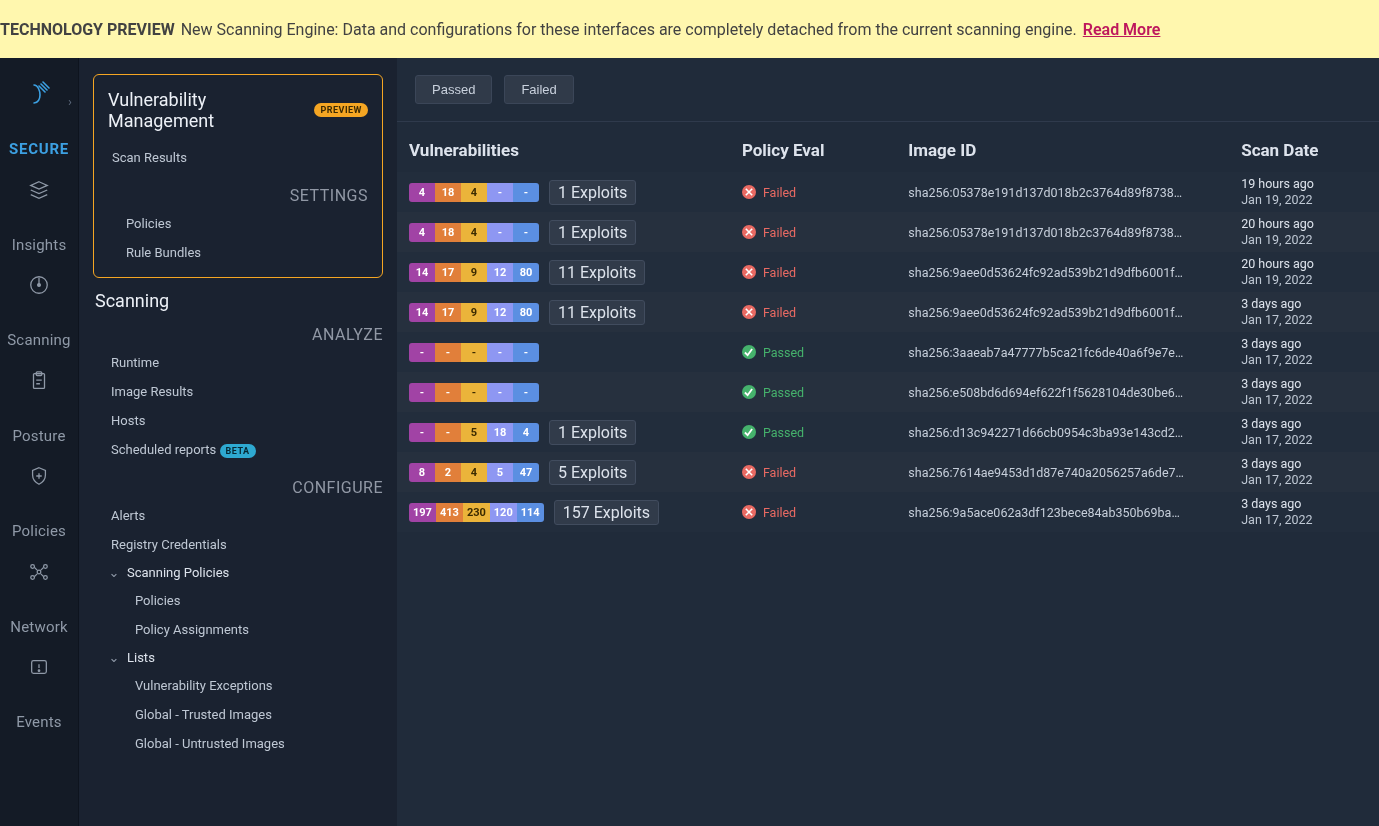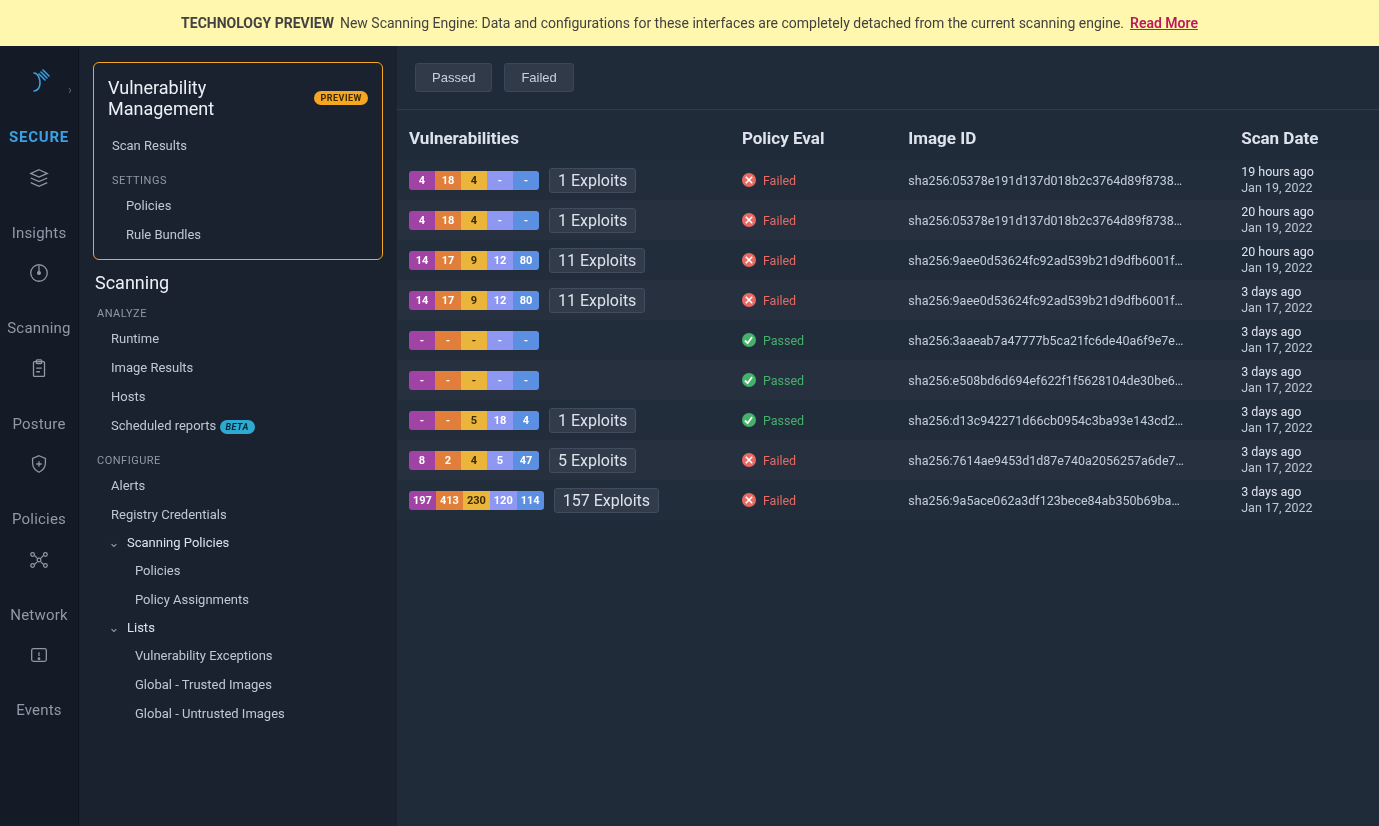--- a/index.html
+++ b/index.html
@@ -23,39 +23,39 @@
     --orange:#E17F3A;
     --yellow:#EBB43A;
     --blue1:#8E97F2;
     --blue2:#5B8FE2;
     --purple:#A143A5;
     --critical:#A143A5;
   }
   html,body{margin:0;padding:0;background:var(--bg);color:var(--text);font-family:-apple-system,BlinkMacSystemFont,"Segoe UI",Roboto,Helvetica,Arial,sans-serif;font-size:13px;height:100%;}
   *{box-sizing:border-box;}
   .app{display:flex;flex-direction:column;width:1379px;height:826px;}
-  .banner{background:var(--banner);color:var(--banner-text);height:46px;display:flex;align-items:center;justify-content:center;font-size:14px;}
+  .banner{background:var(--banner);color:var(--banner-text);height:58px;display:flex;align-items:center;justify-content:flex-start;font-size:16px;}
   .banner b{font-weight:700;margin-right:6px;}
   .banner a{color:#be185d;text-decoration:underline;margin-left:6px;font-weight:600;}
   .body{flex:1;display:flex;min-height:0;}
   .rail{width:79px;background:var(--nav);border-right:1px solid #0E141E;display:flex;flex-direction:column;align-items:center;padding-top:14px;}
   .rail-item{display:flex;flex-direction:column;align-items:center;gap:4px;padding:10px 0;width:100%;cursor:pointer;color:var(--muted);position:relative;}
   .rail-item.active{color:var(--accent);}
   .rail-item .ricon{width:24px;height:24px;display:flex;align-items:center;justify-content:center;color:inherit;}
   .rail-item .rlabel{font-size:15px;letter-spacing:.2px;text-align:center;line-height:1.1;text-transform:none;margin-top:31px;}
   .rail-item.active .rlabel{font-weight:700;letter-spacing:.8px;text-transform:uppercase;}
   .rail-item .chev{position:absolute;right:6px;top:22px;color:#5D6A7C;}
   .sidebar{width:318px;background:var(--panel);padding:16px 14px 24px 14px;overflow-y:auto;}
   .vm-card{border:1px solid var(--chip-preview);border-radius:6px;padding:14px 14px 10px 14px;margin-bottom:6px;}
   .vm-title{display:flex;align-items:center;gap:8px;font-size:18px;color:#EDF1F7;margin-bottom:12px;}
   .chip{font-size:9px;font-weight:700;padding:2px 6px;border-radius:8px;letter-spacing:.5px;}
   .chip.preview{background:var(--chip-preview);color:#3C2A02;}
-  .chip.beta{background:var(--chip-beta);color:#062833;font-style:italic;}
+  .chip.beta{background:var(--chip-beta);color:#062833;}
   .side-link{display:block;padding:7px 4px;color:#BFC8D4;font-size:13px;cursor:pointer;border-radius:3px;}
-  .side-heading{font-size:11px;letter-spacing:.5px;color:#9198A5;margin:14px 0 4px 4px;}
+  .side-heading{font-size:16px;letter-spacing:.5px;color:#9198A5;margin:14px 0 4px 4px;text-align:right;}
   .side-section-title{font-size:18px;color:#EDF1F7;margin:12px 0 10px 2px;}
   .side-sub{padding-left:14px;}
   .exp{display:flex;align-items:center;gap:6px;color:#DDE3EC;cursor:pointer;padding:6px 0;}
   .exp .chevd{width:14px;text-align:center;color:var(--muted);}
   .lvl2{padding-left:28px;}
   .main{flex:1;background:var(--bg);display:flex;flex-direction:column;min-width:0;}
   .toolbar{height:64px;border-bottom:1px solid var(--border);display:flex;align-items:center;padding:0 18px;gap:12px;}
   .filters{display:flex;gap:12px;}
   .fbtn{background:#303A49;border:1px solid #3B4658;color:#C9D1DD;padding:6px 16px;border-radius:3px;cursor:pointer;font-size:13px;}
   .table-wrap{flex:1;overflow:auto;padding:0 0 0 0;}

